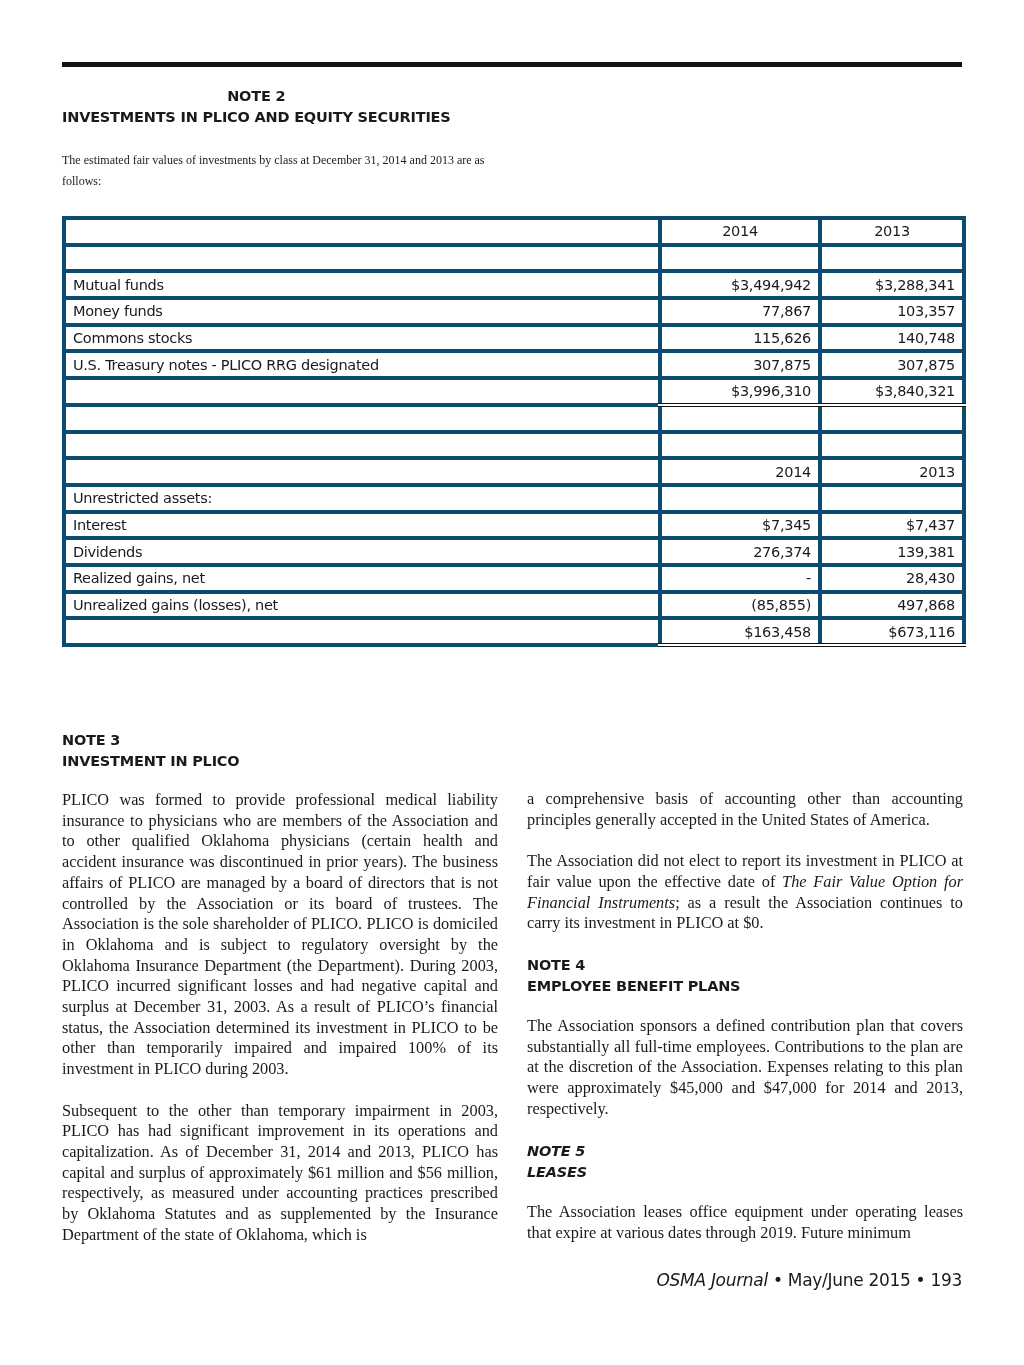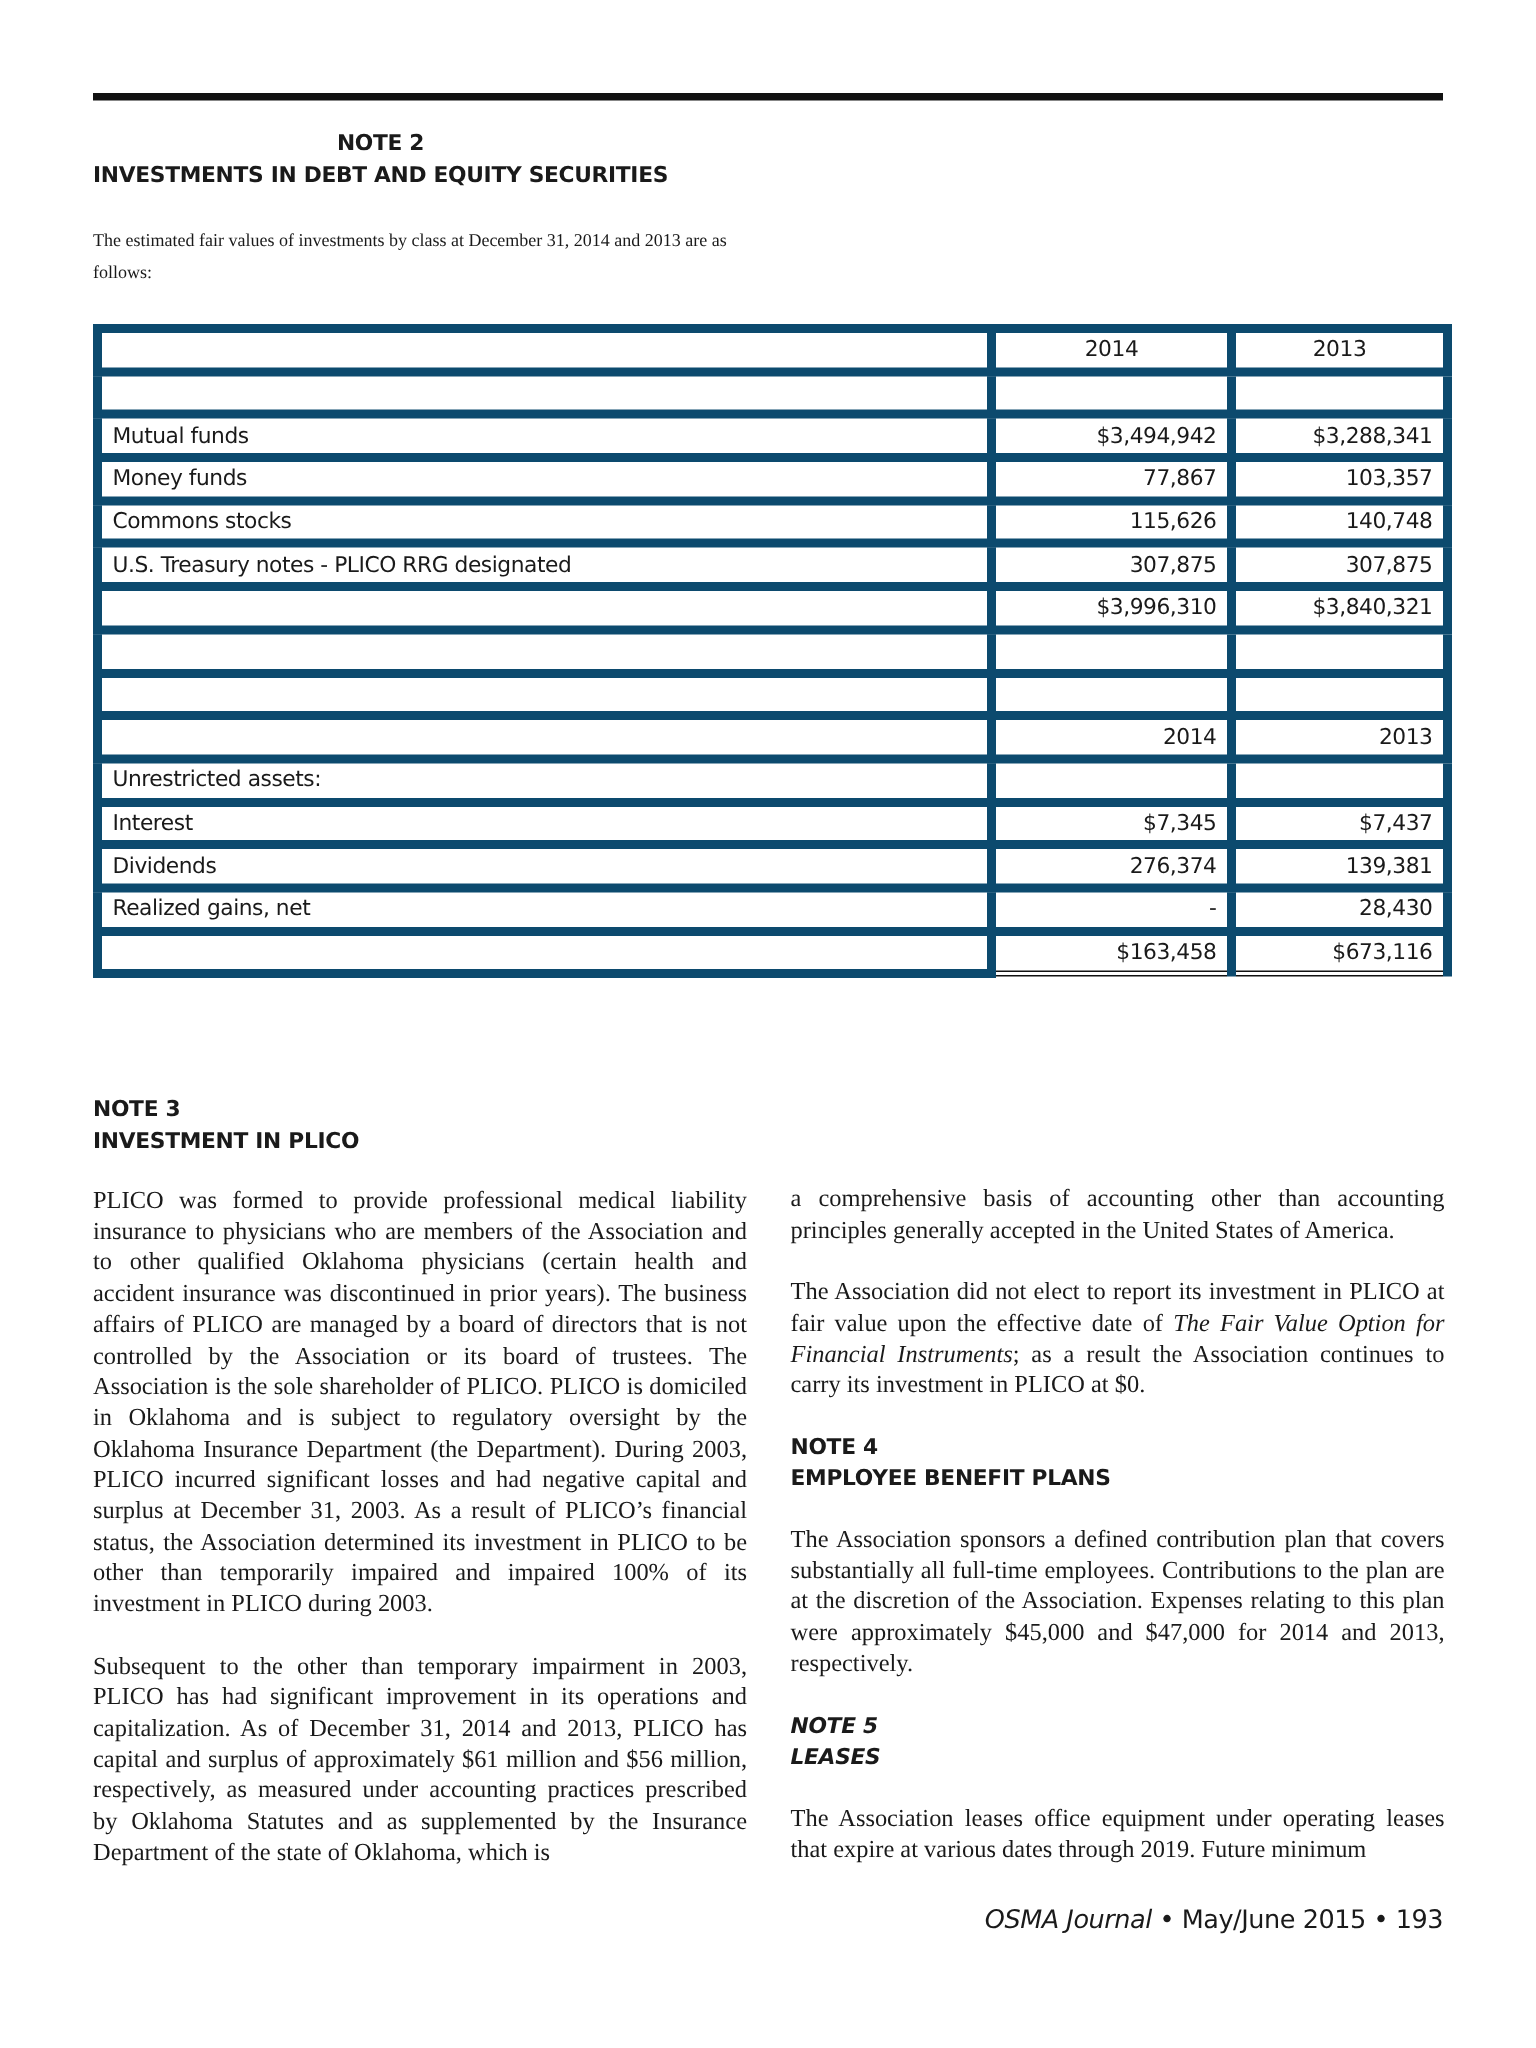--- a/index.html
+++ b/index.html
@@ -2,39 +2,39 @@
 <html><head>
   <meta charset="utf-8">
   <style>
     html, body { margin: 0; padding: 0; background: #ffffff; }
     body { width: 1024px; height: 1365px; position: relative; overflow: hidden; color: #1a1a1a; }
     .top-rule { position: absolute; left: 62px; top: 62px; width: 900px; height: 5px; background: #111; }
     .note-head { position: absolute; font-family: "DejaVu Sans", "Liberation Sans", sans-serif; font-weight: bold; font-size: 14.5px; line-height: 21px; letter-spacing: -0.2px; }
     .note-head div { white-space: nowrap; }
     .intro { position: absolute; left: 62px; top: 150px; width: 436px; font-family: "Liberation Serif", serif; font-size: 12px; line-height: 21px; }
     table.fin { position: absolute; left: 62px; width: 900px; border-collapse: collapse; font-family: "DejaVu Sans", "Liberation Sans", sans-serif; font-size: 14.5px; letter-spacing: -0.3px; table-layout: fixed; }
-    table.fin td { border: 6px solid #0c4a6e; height: 22.7px; padding: 0 7px; white-space: nowrap; }
+    table.fin td { border: 4px solid #0c4a6e; height: 22.7px; padding: 0 7px; white-space: nowrap; }
     table.fin td.num { text-align: right; }
     table.fin td.hdr { text-align: center; }
     table.fin td.u-bot { border-bottom: 2px solid #111; }
     table.fin td.dbl { border-bottom: 4px double #111; }
     .col { position: absolute; width: 436px; font-family: "Liberation Serif", serif; font-size: 16.3px; line-height: 20.7px; text-align: justify; }
     .col p { margin: 0 0 20.7px 0; }
     .col .it { font-style: italic; }
     .footer { position: absolute; right: 62px; top: 1270px; font-family: "DejaVu Sans", "Liberation Sans", sans-serif; font-size: 17px; white-space: nowrap; letter-spacing: -0.3px; }
     .footer .it { font-style: italic; }
   </style>
 </head>
 <body>
 
 <div class="top-rule"></div>
 
 <div class="note-head" style="left:62px; top:86px;text-align:center;">
   <div>NOTE 2</div>
-  <div>INVESTMENTS IN DEBT AND EQUITY SECURITIES</div>
+  <div>INVESTMENTS IN PLICO AND EQUITY SECURITIES</div>
 </div>
 
 <div class="intro">The estimated fair values of investments by class at December 31, 2014 and 2013 are as follows:</div>
 
 <table class="fin" style="top:216px;">
   <colgroup>
       <col style="width:596px">
       <col style="width:160px">
       <col style="width:144px">
     </colgroup>
@@ -103,20 +103,25 @@
     <td>Dividends</td>
     <td class="num">276,374</td>
     <td class="num">139,381</td>
   </tr>
   <tr>
     <td>Realized gains, net</td>
     <td class="num">-</td>
     <td class="num">28,430</td>
   </tr>
   <tr>
+    <td>Unrealized gains (losses), net</td>
+    <td class="num u-bot">(85,855)</td>
+    <td class="num u-bot">497,868</td>
+  </tr>
+  <tr>
     <td></td>
     <td class="num dbl">$163,458</td>
     <td class="num dbl">$673,116</td>
   </tr>
 </tbody>
   </table>
 
 <div class="note-head" style="left:62px; top:730px;">
   <div>NOTE 3</div>
   <div>INVESTMENT IN PLICO</div>

